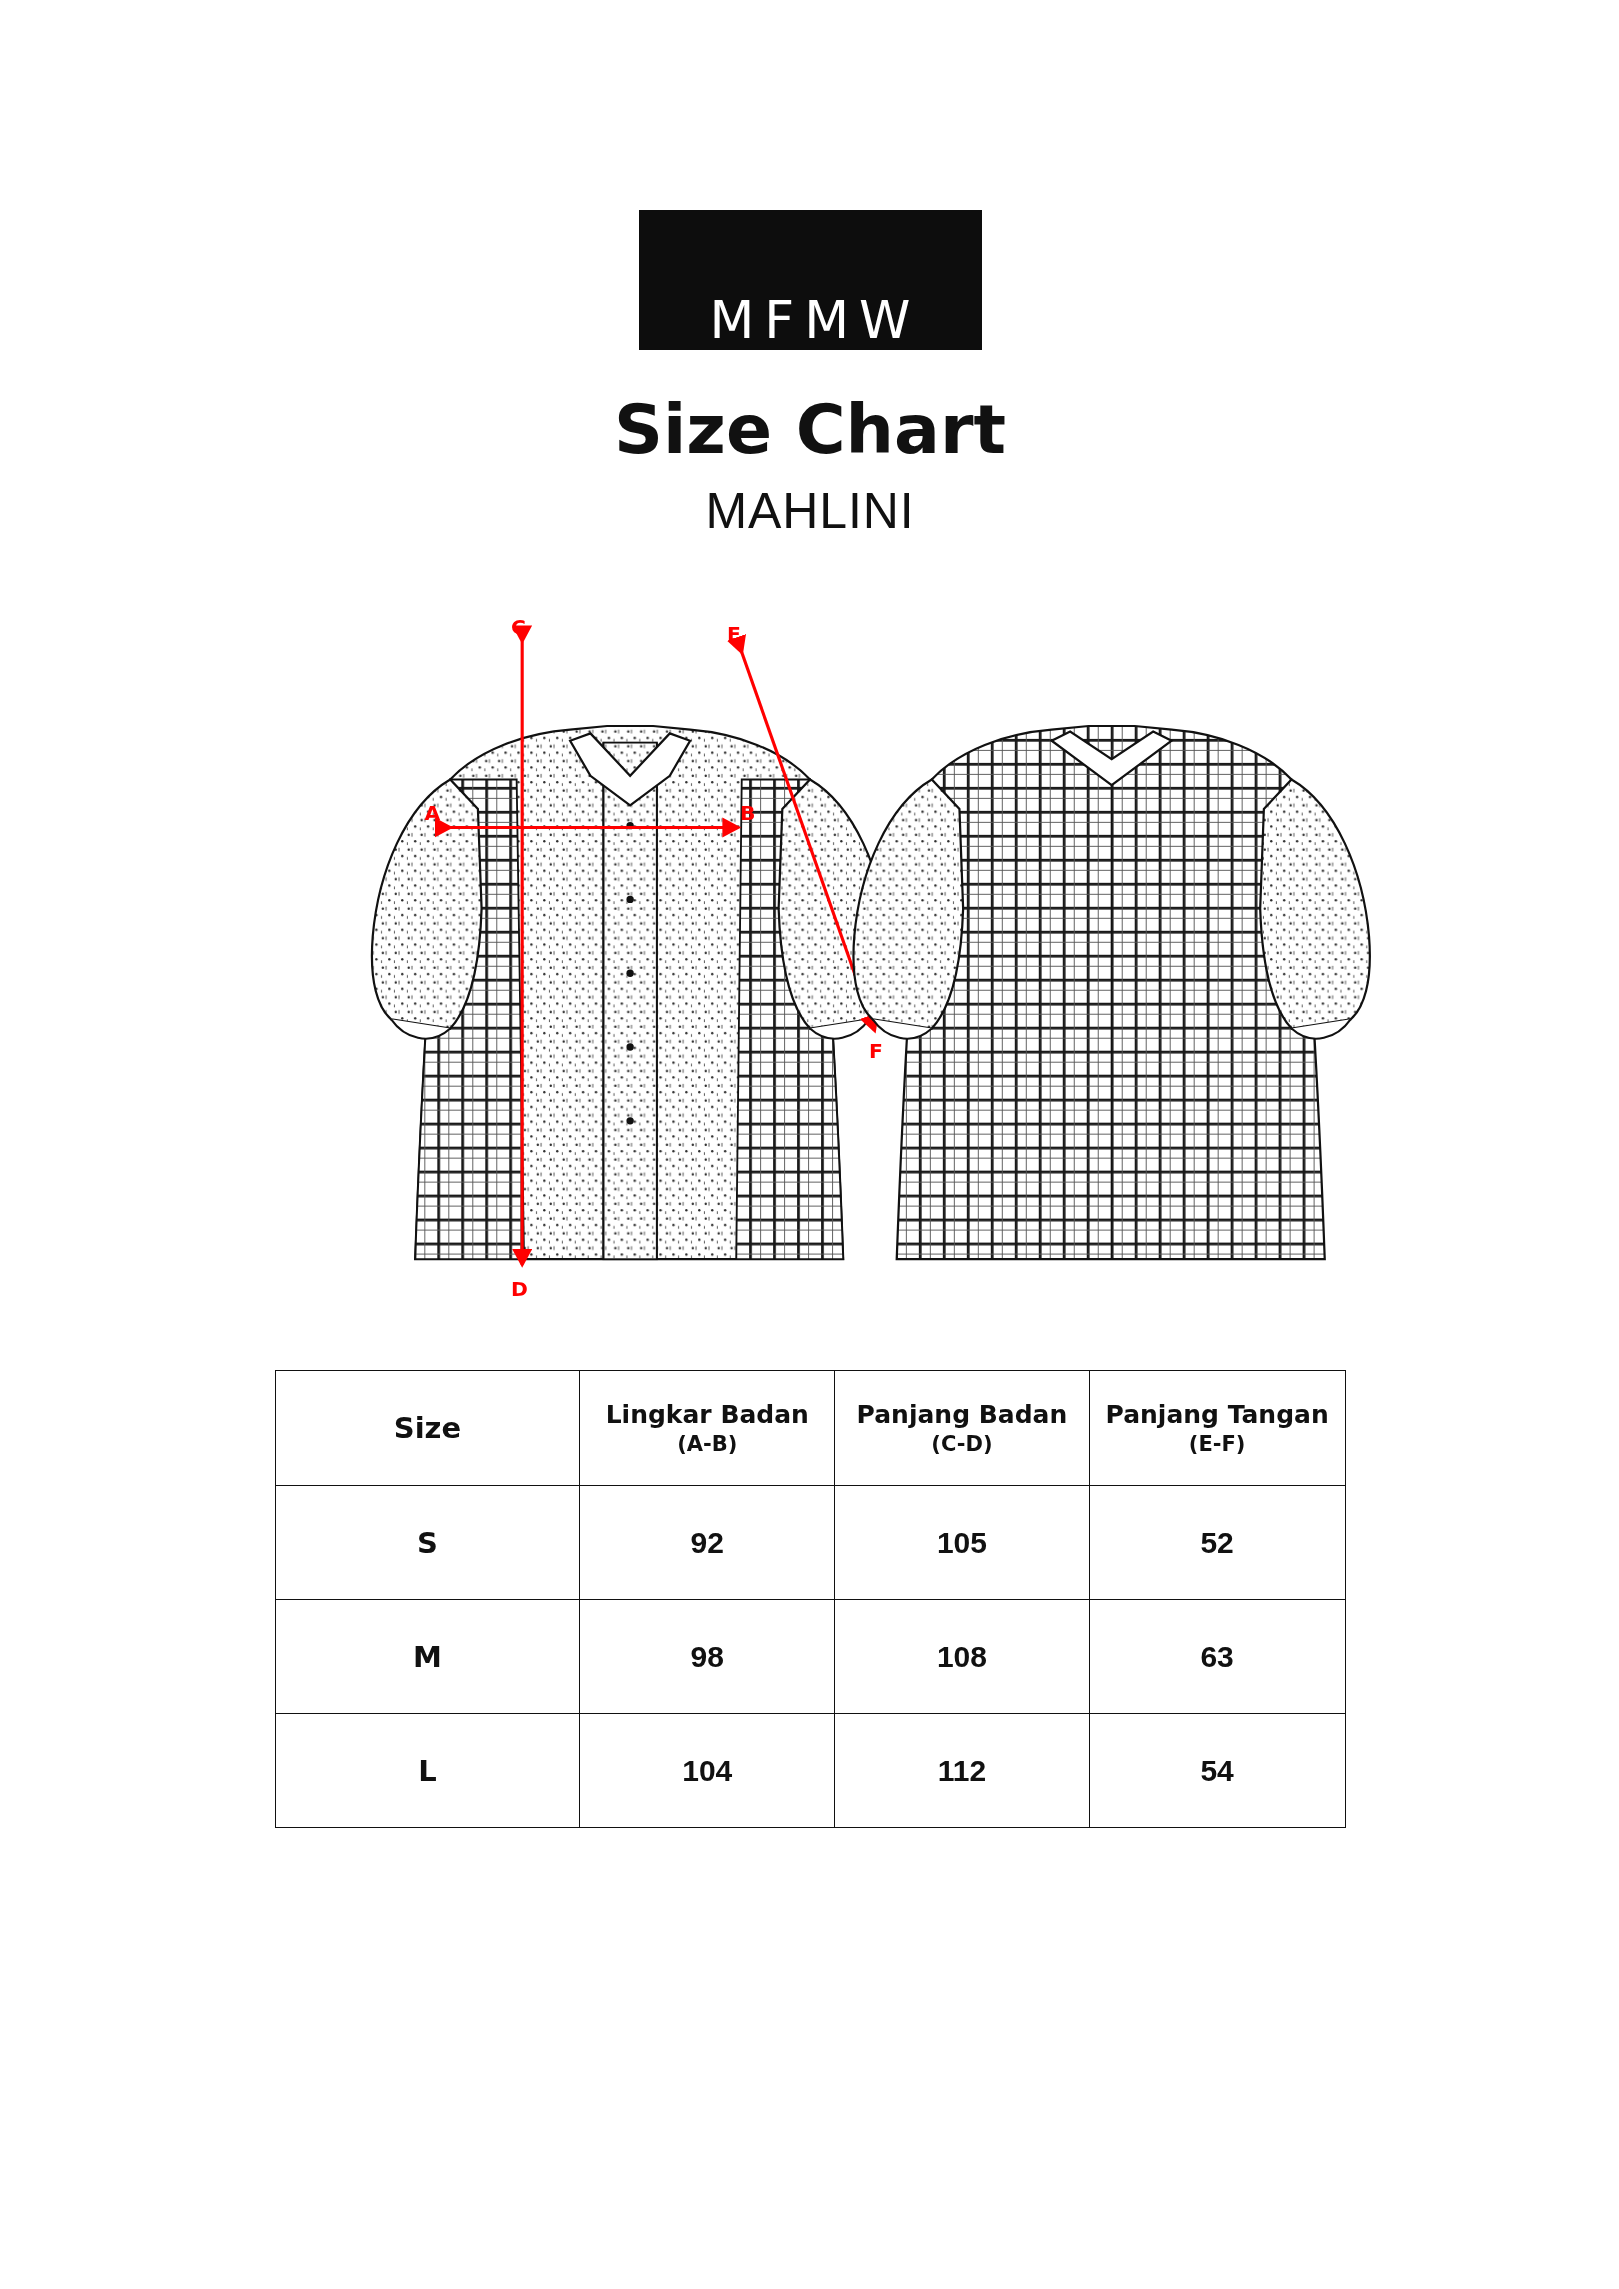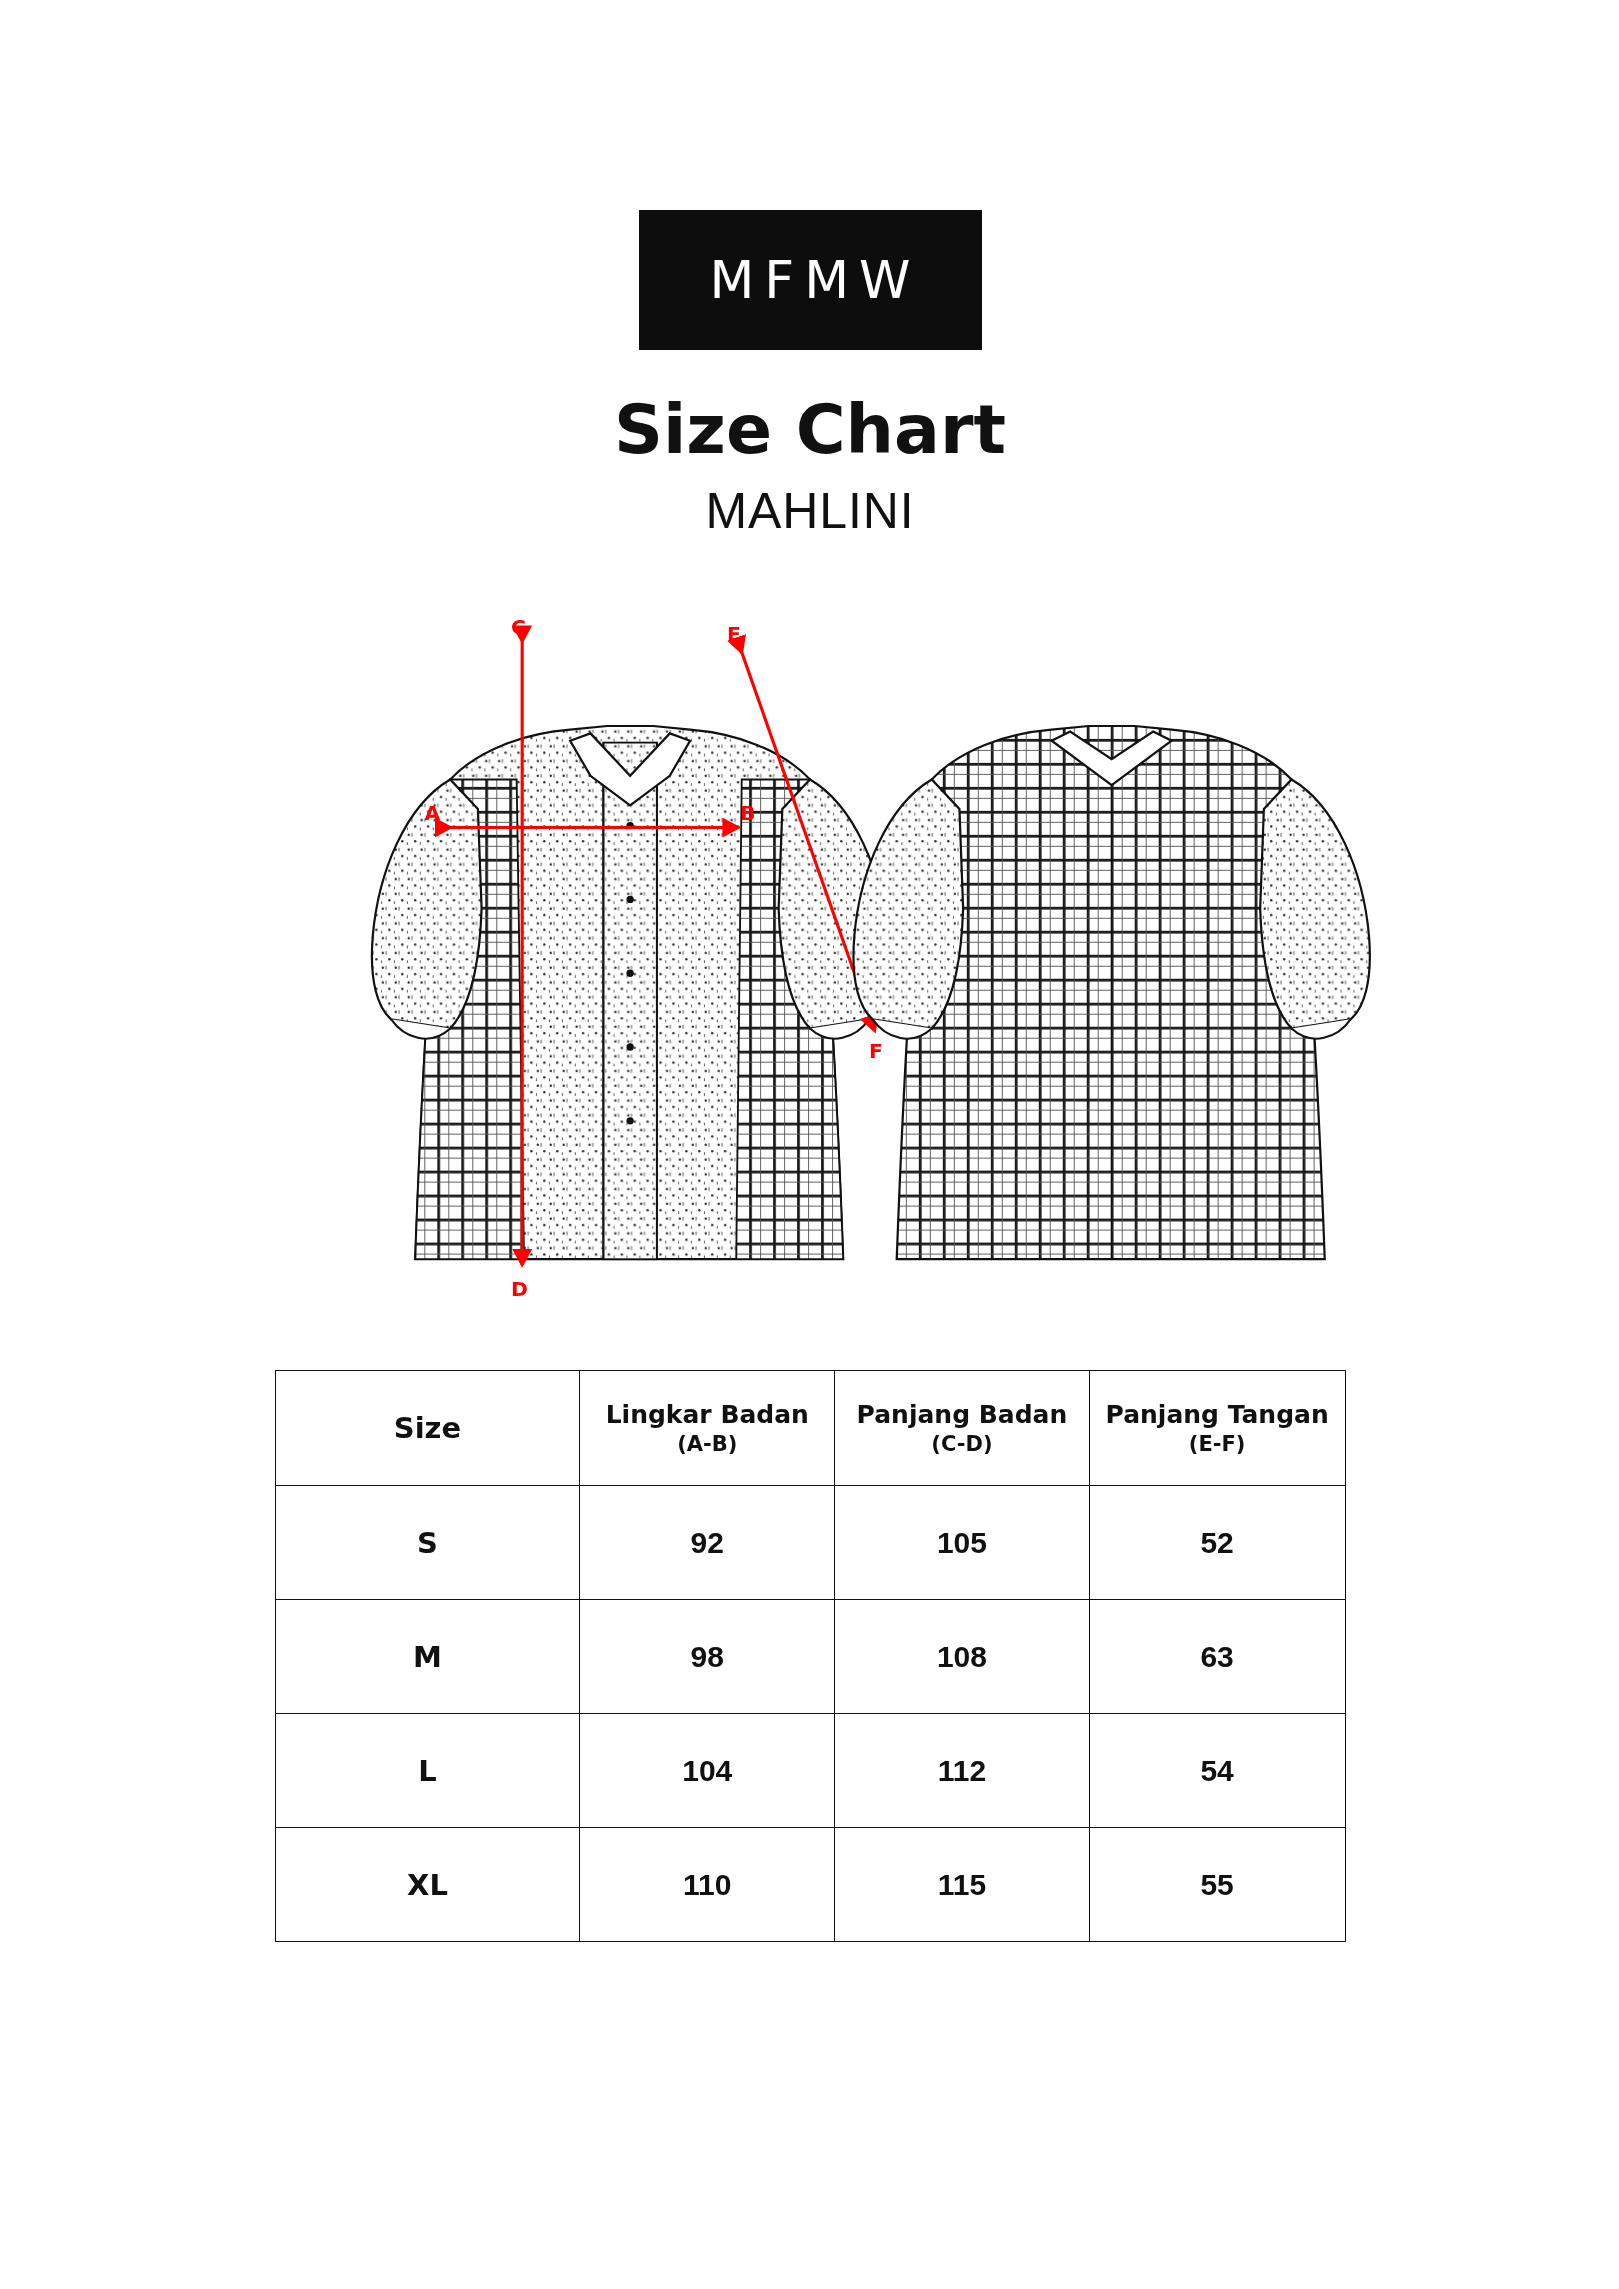--- a/index.html
+++ b/index.html
@@ -24,21 +24,21 @@
     align-items: center;
   }
 
   
   .logo-box {
     margin-top: 210px;
     width: 343px;
     height: 140px;
     background: #0d0d0d;
     display: flex;
-    align-items: center;
+    align-items: flex-end;
     justify-content: center;
   }
   .logo-text {
     color: #ffffff;
     font-family: "DejaVu Sans", sans-serif;
     font-size: 52px;
     letter-spacing: 10px;
     font-weight: 400;
     text-indent: 10px;
   }
@@ -275,24 +275,18 @@
           <td>98</td>
           <td>108</td>
           <td>63</td>
         </tr>
         <tr>
           <td class="size-cell">L</td>
           <td>104</td>
           <td>112</td>
           <td>54</td>
         </tr>
-        <tr>
-          <td class="size-cell">XL</td>
-          <td>110</td>
-          <td>115</td>
-          <td>55</td>
-        </tr>
       </tbody>
     </table>
   </div>
 
 </div>
 
 
 </body></html>

